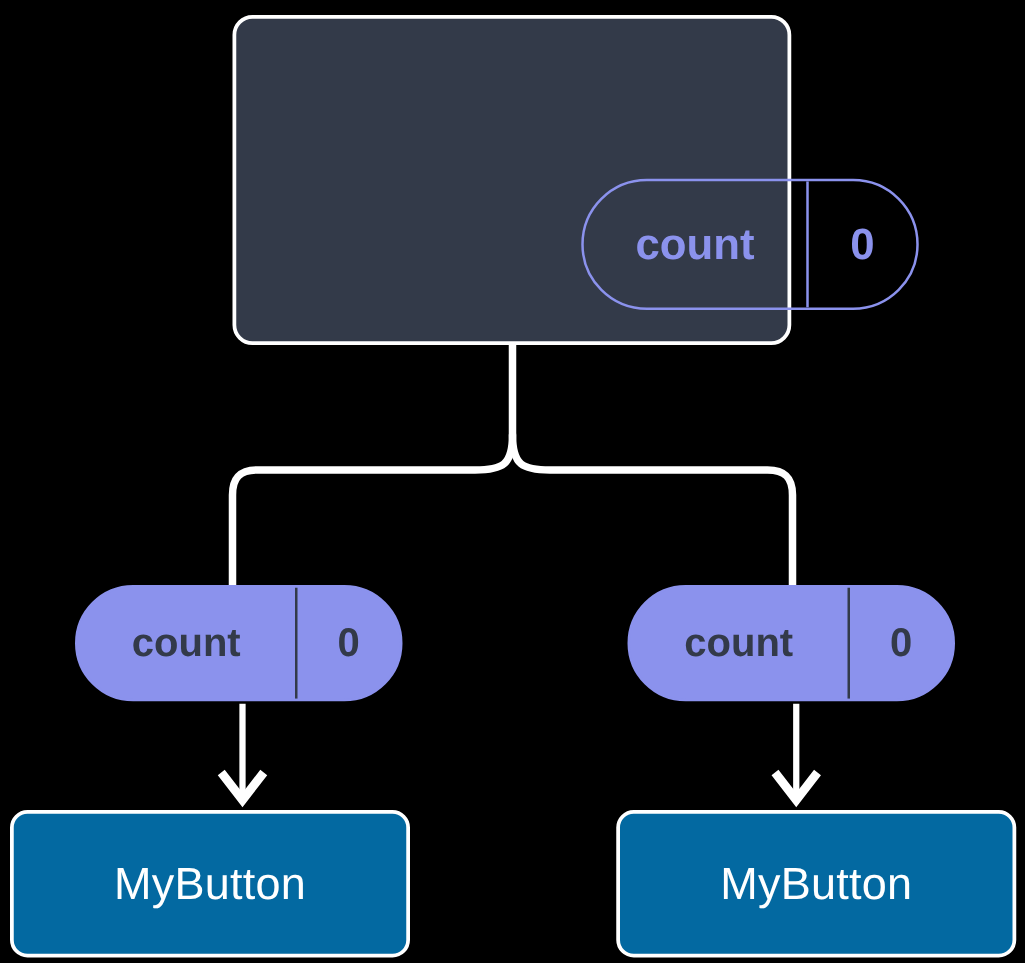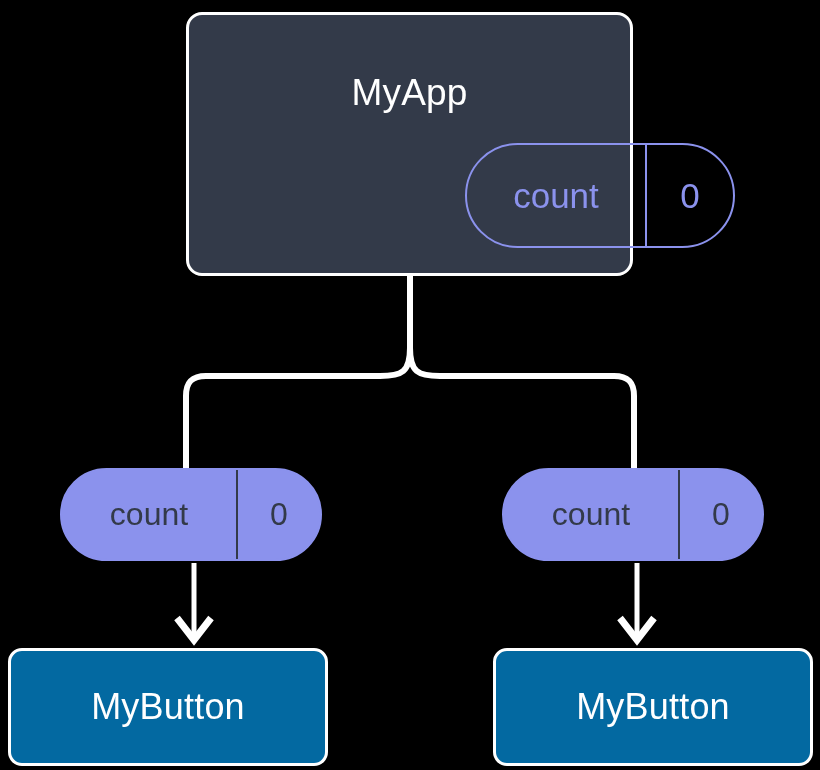--- a/index.html
+++ b/index.html
@@ -98,20 +98,21 @@
     align-items: stretch;
     border-radius: 999px;
     overflow: hidden;
   }
   .pill .pill-key,
   .pill .pill-val {
     display: flex;
     align-items: center;
     justify-content: center;
     white-space: nowrap;
+    font-weight: bold;
   }
 
   
   .pill-outline {
     border: 2px solid #8B92ED;
     background: transparent;
   }
   .pill-outline .pill-key {
     color: #8B92ED;
   }
@@ -183,21 +184,20 @@
              L 186 468" fill="none" stroke="#FFFFFF" stroke-width="6" stroke-linecap="round" stroke-linejoin="round"></path>
 
     <line x1="194" y1="563" x2="194" y2="636" stroke="#FFFFFF" stroke-width="5" stroke-linecap="butt"></line>
     <polyline points="177,618 194,640 211,618" fill="none" stroke="#FFFFFF" stroke-width="7" stroke-linecap="butt" stroke-linejoin="miter"></polyline>
 
     <line x1="637" y1="563" x2="637" y2="636" stroke="#FFFFFF" stroke-width="5" stroke-linecap="butt"></line>
     <polyline points="620,618 637,640 654,618" fill="none" stroke="#FFFFFF" stroke-width="7" stroke-linecap="butt" stroke-linejoin="miter"></polyline>
   </svg>
 
   <div id="card-myapp" class="comp-card">
-    <div class="comp-title">MyApp</div>
 
     <div id="pill-myapp-count" class="pill pill-outline">
       <span class="pill-key">count</span>
       <span class="pill-val">0</span>
     </div>
   </div>
 
   <div id="pill-left-count" class="pill pill-filled">
     <span class="pill-key">count</span>
     <span class="pill-val">0</span>

